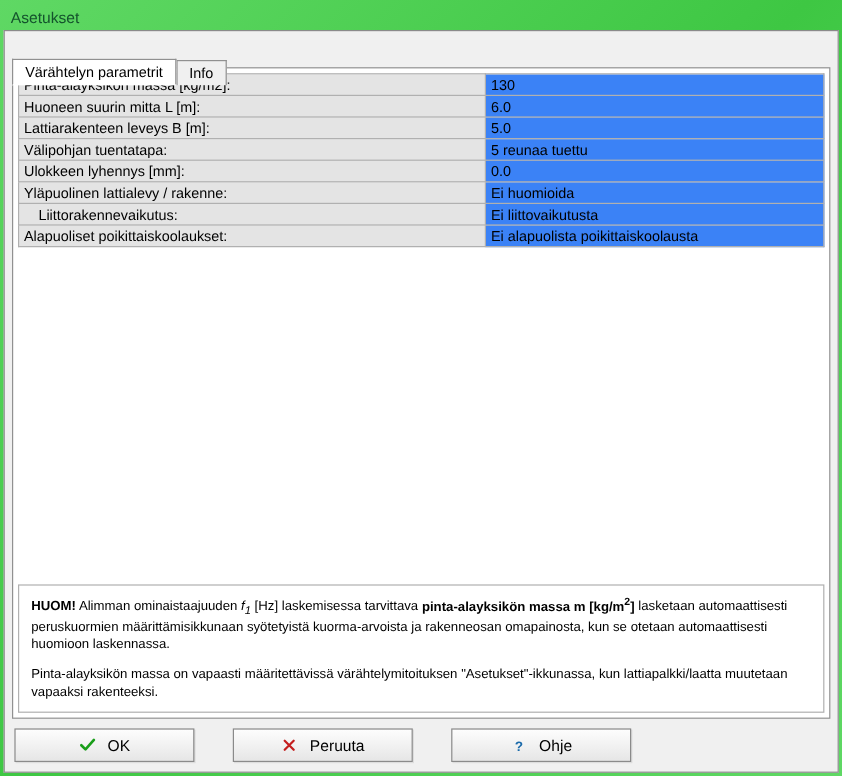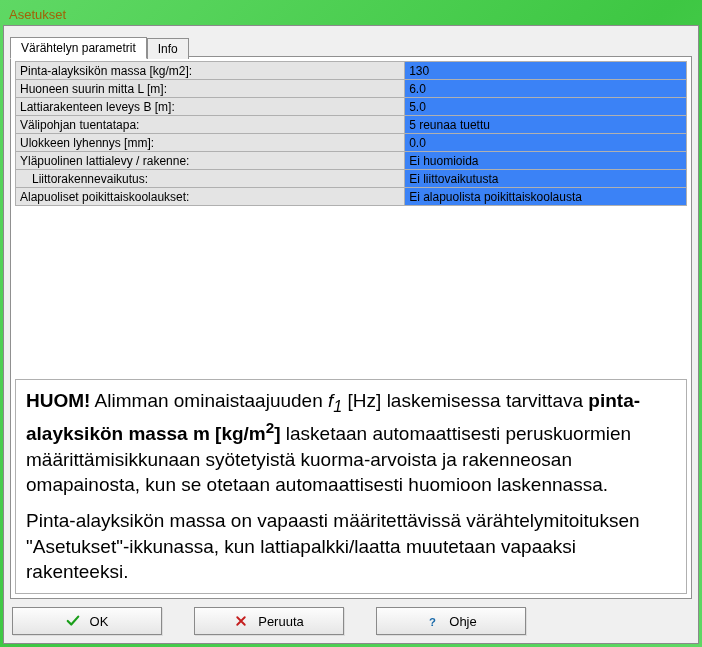--- a/index.html
+++ b/index.html
@@ -12,21 +12,21 @@
     width: 702px;
     height: 647px;
     overflow: hidden;
   }
   .titlebar {
     height: 22px;
     display: flex;
     align-items: center;
     padding: 0 6px;
     font-size: 13px;
-    color: #a16207;
+    color: #14532d;
   }
   .window {
     background: #f0f0f0;
     border: 1px solid #8a8a8a;
     width: 100%;
     height: calc(100% - 22px);
     display: flex;
     flex-direction: column;
     padding: 6px;
   }
@@ -35,21 +35,21 @@
     align-items: flex-end;
     height: 24px;
   }
   .tab {
     border: 1px solid #909090;
     border-bottom: none;
     background: #f0f0f0;
     padding: 3px 10px;
     margin-right: 0px;
     position: relative;
-    top: 3px;
+    top: 15px;
     font-size: 12px;
     cursor: default;
   }
   .tab.active {
     background: #fff;
     z-index: 2;
     border-bottom: 1px solid #fff;
   }
   .tab-panel {
     border: 1px solid #909090;
@@ -79,21 +79,21 @@
     padding-left: 16px;
   }
   .props-table td.value {
     background: #3b82f6;
   }
   .spacer { flex: 1; }
   .note-box {
     border: 1px solid #b0b0b0;
     background: #fff;
     padding: 8px 10px;
-    font-size: 19px;
+    font-size: 11px;
     line-height: 1.35;
     margin-top: 4px;
   }
   .note-box p { margin: 0 0 10px 0; }
   .note-box p:last-child { margin-bottom: 0; }
   .button-bar {
     display: flex;
     gap: 32px;
     padding: 8px 2px 2px 2px;
   }

